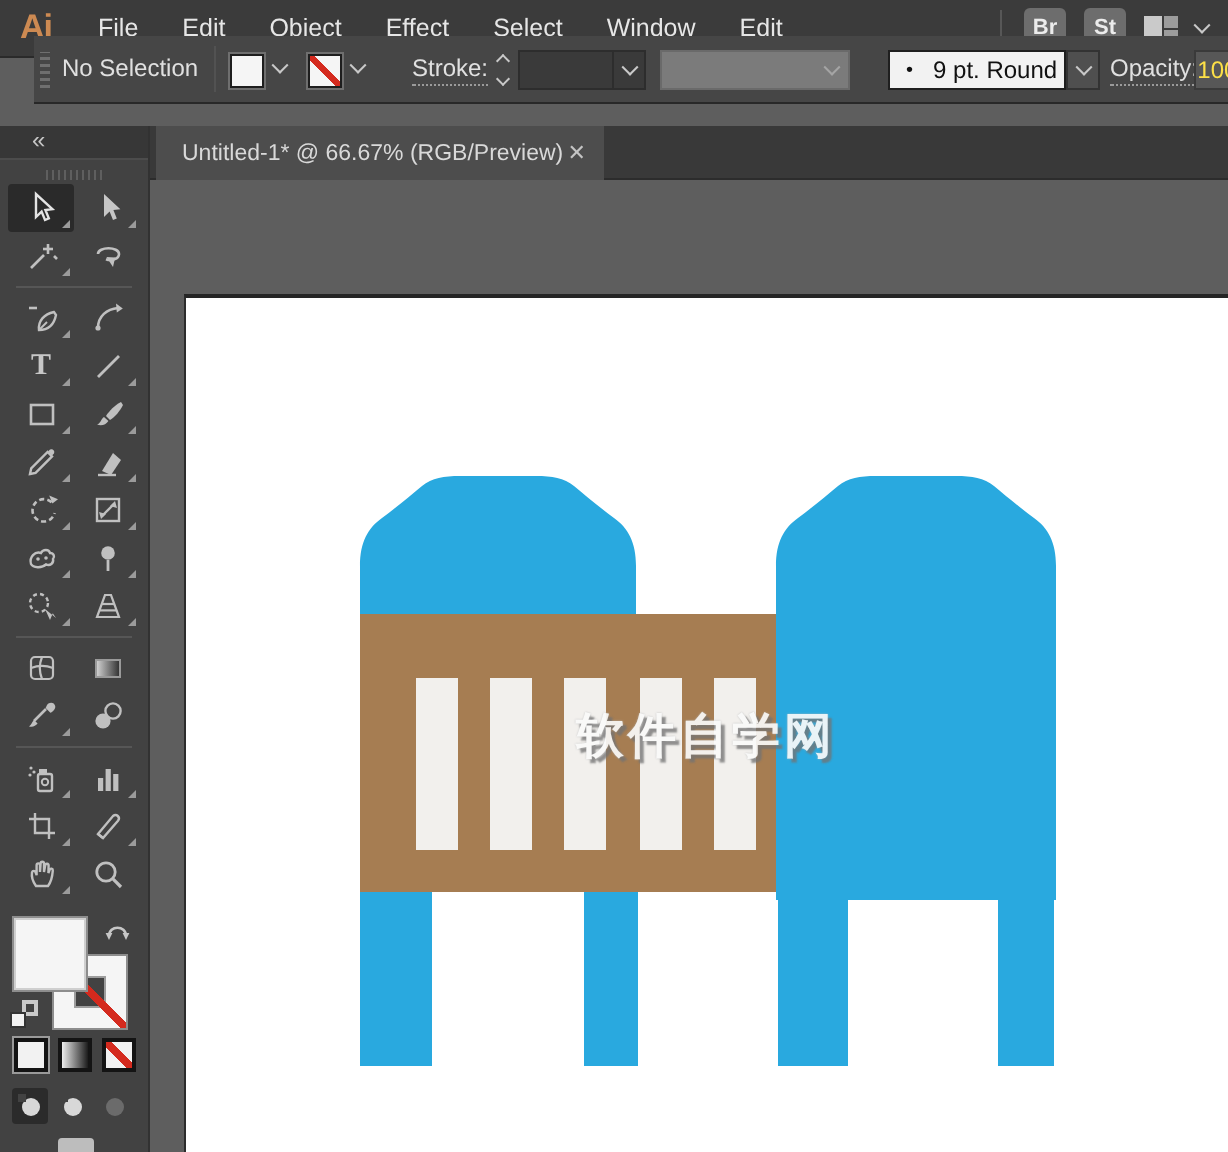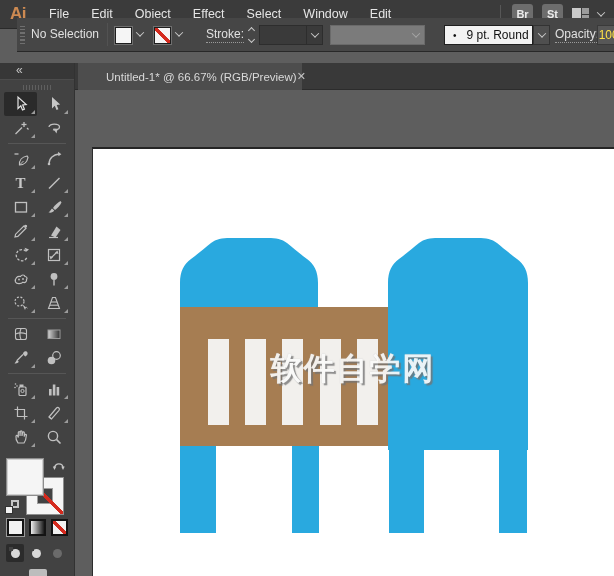--- a/index.html
+++ b/index.html
@@ -91,29 +91,29 @@
   .dm-g { position:relative; width:9px; height:9px; border-radius:50%; background:#d8d8d8; }
   .dm-g::before { content:''; position:absolute; left:-2px; top:-2px; width:4px; height:4px; background:#424242; }
   .dm.dim .dm-g { background:#6b6b6b; } .dm.dim .dm-g::before { display:none; }
   .scrmode { position:absolute; left:29px; top:506px; width:18px; height:8px; background:#bdbdbd; border-radius:2px 2px 0 0; }
 
   
   .docarea { position:absolute; left:75px; top:63px; right:0; bottom:0; }
   .tabbar { position:absolute; left:0; top:0; right:0; height:27px; background:#393939; border-bottom:1px solid #2c2c2c; }
   .tab { position:absolute; left:3px; top:0; width:224px; height:27px; background:#4d4d4d;
          display:flex; align-items:center; color:#d9d9d9; font-size:11.5px; }
-  .tab .ttl { padding-left:28px; white-space:nowrap; }
+  .tab .ttl { padding-left:13px; white-space:nowrap; }
   .tab .cls { margin-left:auto; padding-right:9px; color:#c4c4c4; font-size:11px; }
   .pasteboard { position:absolute; left:0; top:27px; right:0; bottom:0; background:#5e5e5e; }
   .artboard { position:absolute; left:17px; top:57px; width:522px; height:429px; background:#ffffff;
               border-top:2px solid #252525; border-left:1px solid #2c2c2c; }
   .artboard svg { position:absolute; left:0; top:0; }
 
   .wm { position:absolute; left:148px; top:205px; width:224px; text-align:center; color:#fafafa; opacity:.92; }
-  .wm-title { font-size:31px; font-weight:bold; letter-spacing:2px; line-height:30px;
+  .wm-title { font-size:24px; font-weight:bold; letter-spacing:2px; line-height:30px;
               text-shadow:2px 2px 1px rgba(115,115,115,.85), 0 0 1px #bbb; }
   .wm-url { font-size:12.5px; font-weight:bold; letter-spacing:2.5px; margin-top:1px; color:#e9e9e9;
             text-shadow:1px 1px 1px rgba(120,120,120,.9); }
 </style>
 </head>
 <body>
 
 <div class="app">
 
   <div class="menubar">

